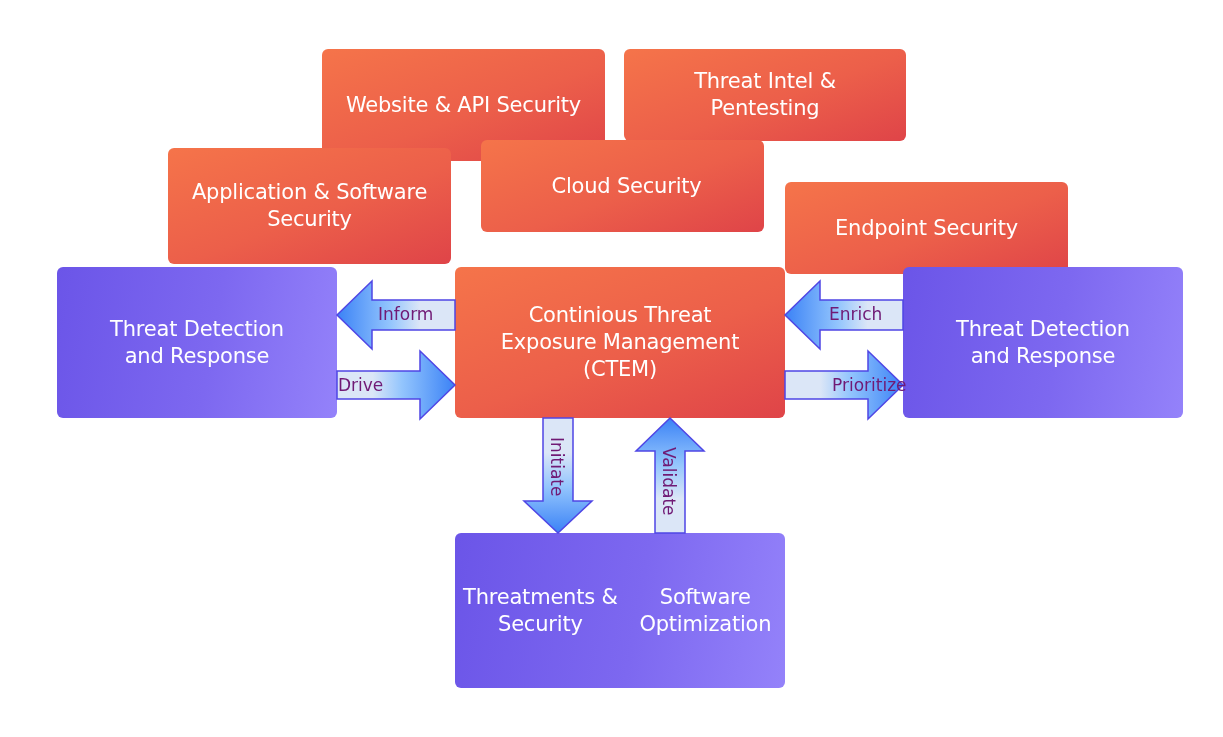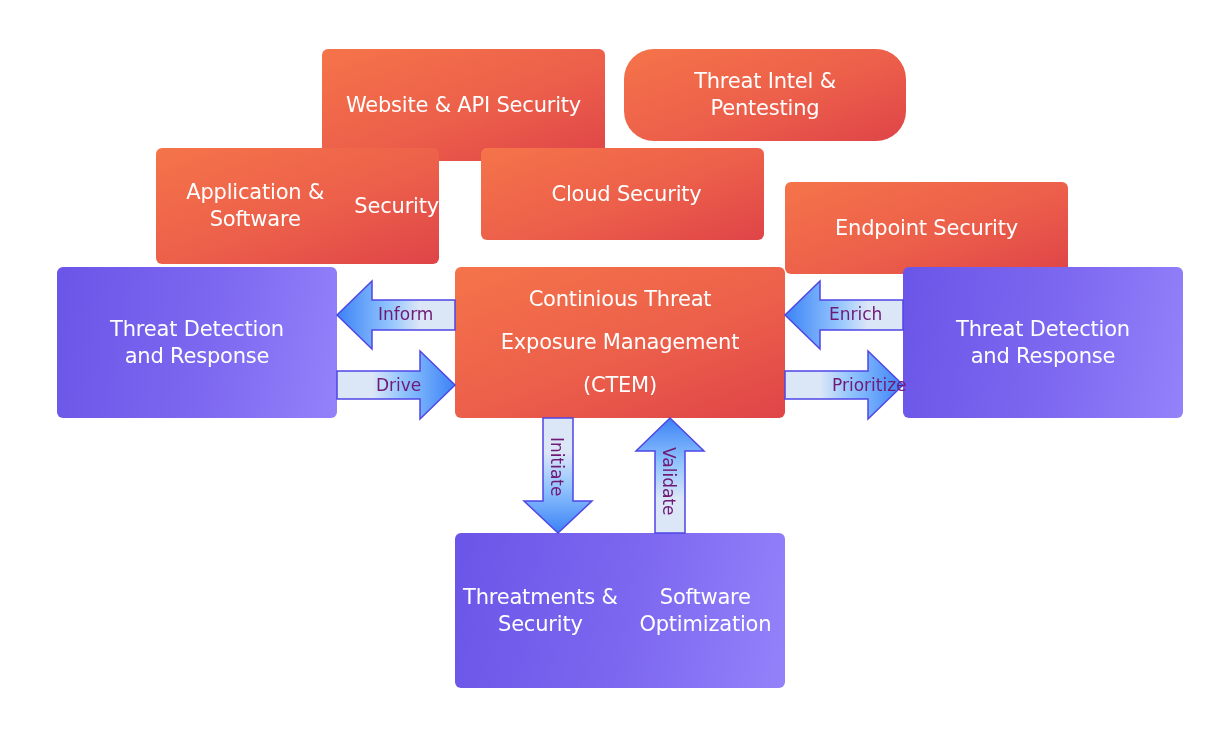--- a/index.html
+++ b/index.html
@@ -16,41 +16,41 @@
                  font-family: "DejaVu Sans", "Liberation Sans", sans-serif; white-space: nowrap; }
   .arrow-label.vert-down { writing-mode: vertical-rl; }
   .arrow-label.vert-up { writing-mode: vertical-rl; }
 </style>
 </head>
 <body>
 
 <div class="box orange" style="left:322px; top:49px; width:283px; height:112px;">
   <span>Website &amp; API Security</span>
 </div>
-<div class="box orange" style="left:624px; top:49px; width:282px; height:92px; flex-direction:column;border-radius:30px;">
+<div class="box orange" style="left:624px; top:49px; width:282px; height:92px; flex-direction:column;">
   <span>Threat Intel &amp;</span>
   <span>Pentesting</span>
 </div>
 
-<div class="box orange" style="left:156px; top:148px; width:283px; height:116px; flex-direction:row;">
+<div class="box orange" style="left:168px; top:148px; width:283px; height:116px; flex-direction:column;">
   <span>Application &amp; Software</span>
   <span>Security</span>
 </div>
-<div class="box orange" style="left:481px; top:148px; width:283px; height:92px;padding-left:8px;">
+<div class="box orange" style="left:481px; top:140px; width:283px; height:92px;padding-left:8px;">
   <span>Cloud Security</span>
 </div>
 <div class="box orange" style="left:785px; top:148px; width:283px; height:92px;margin-top:34px;">
   <span>Endpoint Security</span>
 </div>
 
 <div class="box purple" style="left:57px; top:267px; width:280px; height:151px; flex-direction:column;">
   <span>Threat Detection</span>
   <span>and Response</span>
 </div>
-<div class="box orange" style="left:455px; top:267px; width:330px; height:151px; flex-direction:column;gap:16px;">
+<div class="box orange" style="left:455px; top:267px; width:330px; height:151px; flex-direction:column;">
   <span>Continious Threat</span>
   <span>Exposure Management</span>
   <span>(CTEM)</span>
 </div>
 <div class="box purple" style="left:903px; top:267px; width:280px; height:151px; flex-direction:column;">
   <span>Threat Detection</span>
   <span>and Response</span>
 </div>
 
 <div class="box purple" style="left:455px; top:533px; width:330px; height:155px; ">
@@ -93,17 +93,17 @@
   <path fill="url(#gLeft)" stroke="#4f46e5" stroke-width="1.5" d="M903,300 L820,300 L820,281 L785,315 L820,349 L820,330 L903,330 Z"></path>
 
   <path fill="url(#gRight)" stroke="#4f46e5" stroke-width="1.5" d="M785,371 L868,371 L868,351 L903,385 L868,419 L868,399 L785,399 Z"></path>
 
   <path fill="url(#gDown)" stroke="#4f46e5" stroke-width="1.5" d="M543,418 L573,418 L573,501 L592,501 L558,533 L524,501 L543,501 Z"></path>
 
   <path fill="url(#gUp)" stroke="#4f46e5" stroke-width="1.5" d="M655,533 L685,533 L685,451 L704,451 L670,418 L636,451 L655,451 Z"></path>
 </svg>
 
 <div class="arrow-label" style="left:378px; top:304px;">Inform</div>
-<div class="arrow-label" style="left:376px; top:375px;">Drive</div>
+<div class="arrow-label" style="left:338px; top:375px;">Drive</div>
 <div class="arrow-label" style="left:829px; top:304px;">Enrich</div>
 <div class="arrow-label" style="left:792px; top:375px;margin-left:40px;">Prioritize</div>
 <div class="arrow-label vert-down" style="left:547px; top:437px;">Initiate</div>
 <div class="arrow-label vert-up" style="left:659px; top:447px;">Validate</div>
 
 </body></html>

